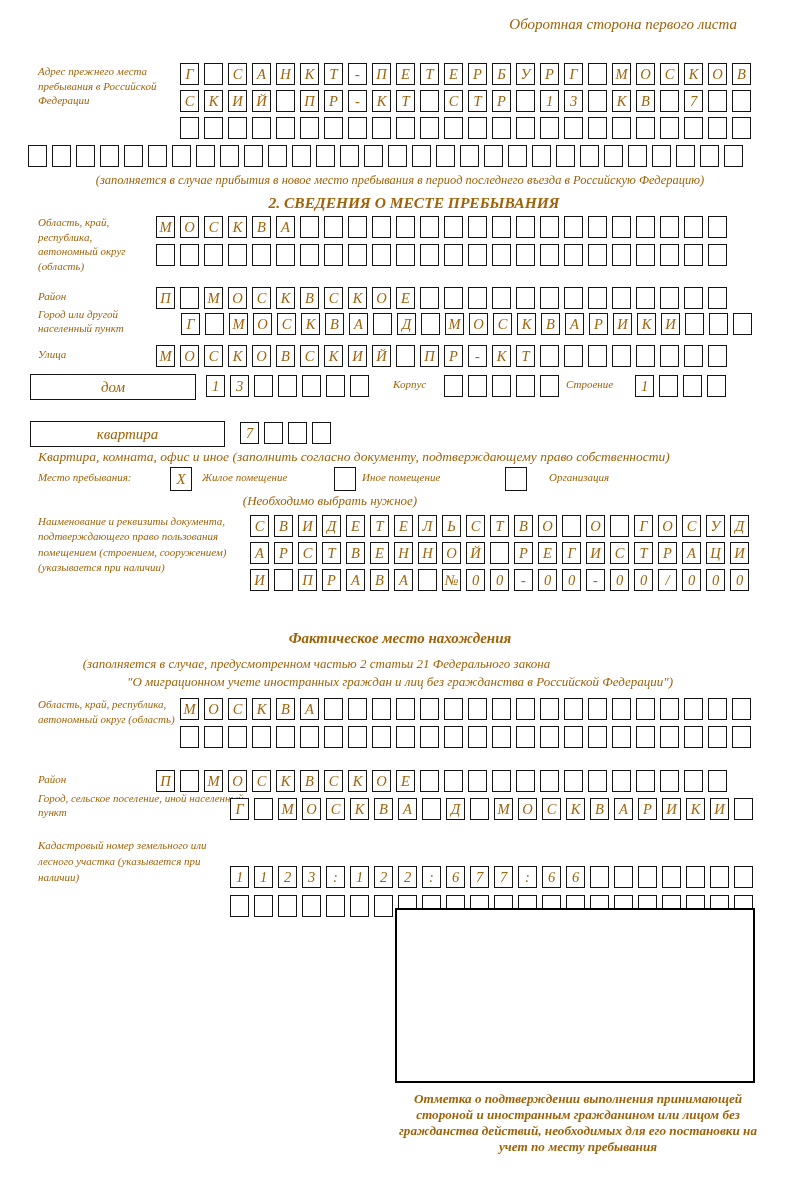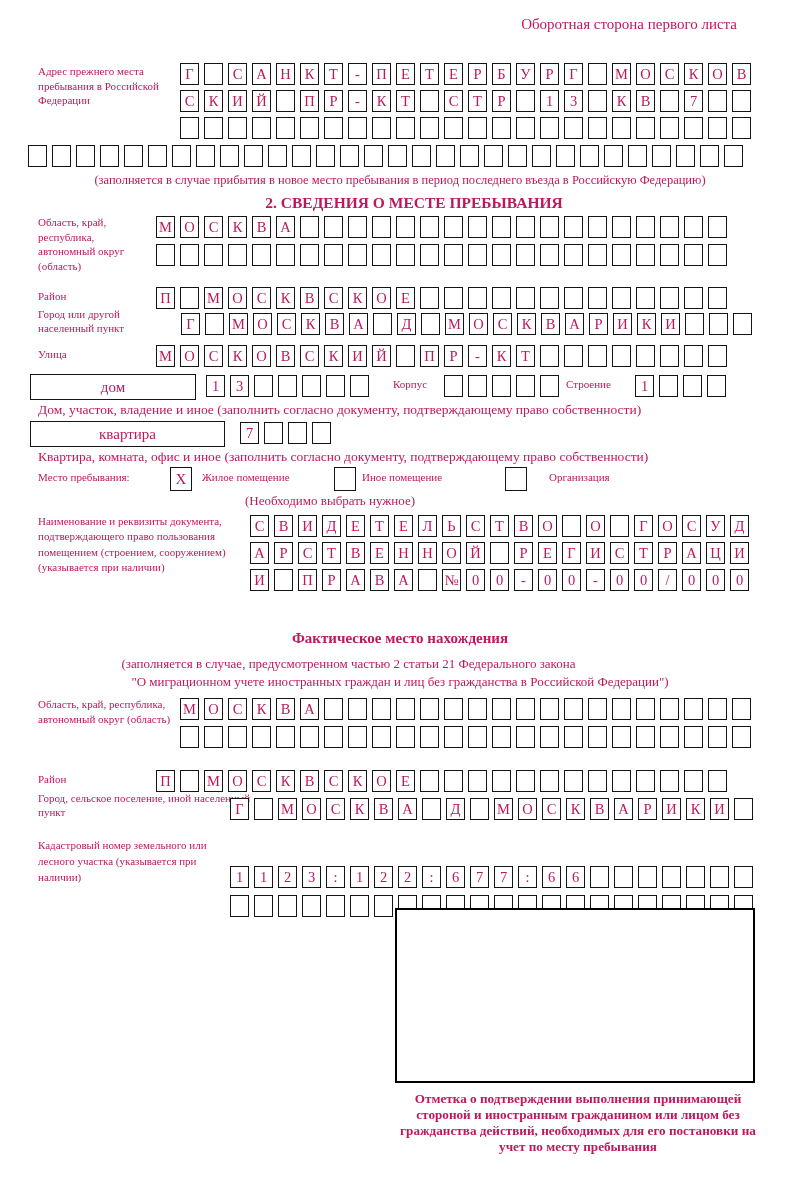--- a/index.html
+++ b/index.html
@@ -1,17 +1,17 @@
 <!DOCTYPE html>
 <html><head>
 <meta charset="utf-8">
 <style>
   html,body{margin:0;padding:0;background:#fff;}
-  .page{position:relative;width:800px;height:1180px;background:#fff;color:#be185d;
-        font-family:"Liberation Serif","DejaVu Serif",serif;overflow:hidden;}
+  .page{position:relative;width:800px;height:1180px;background:#fff;color:#a16207;
+        font-family:"Liberation Serif","DejaVu Serif",serif;overflow:hidden;font-style:italic;}
   .abs{position:absolute;}
   .lbl{font-size:11px;line-height:1.32;}
   .cellrow{display:flex;gap:5px;}
   .cell{box-sizing:border-box;flex:0 0 19px;width:19px;height:22px;border:1.7px solid #141414;
         display:flex;align-items:center;justify-content:center;
         font-size:14.5px;line-height:1;background:#fff;}
   .widebox{box-sizing:border-box;border:1.7px solid #141414;height:26px;display:flex;
            align-items:center;justify-content:center;font-size:15px;background:#fff;}
   .chkbox{box-sizing:border-box;width:22px;height:24px;border:1.7px solid #141414;display:flex;
           align-items:center;justify-content:center;font-size:15px;background:#fff;}
@@ -300,21 +300,20 @@
       <div class="cell"></div>
       <div class="cell"></div>
     </div>
   <div class="abs lbl" style="top:377px;left:566px;">Строение</div>
   <div class="abs cellrow" style="top:375px;left:635px;">
       <div class="cell">1</div>
       <div class="cell"></div>
       <div class="cell"></div>
       <div class="cell"></div>
     </div>
-  <div class="abs" style="top:402px;left:38px;font-size:13.5px;">Дом, участок, владение и иное (заполнить согласно документу, подтверждающему право собственности)</div>
 
   <div class="abs widebox" style="top:421px;left:30px;width:195px;">квартира</div>
   <div class="abs cellrow" style="top:422px;left:240px;">
       <div class="cell">7</div>
       <div class="cell"></div>
       <div class="cell"></div>
       <div class="cell"></div>
     </div>
   <div class="abs" style="top:449px;left:38px;font-size:13.5px;">Квартира, комната, офис и иное (заполнить согласно документу, подтверждающему право собственности)</div>
 
@@ -392,21 +391,21 @@
       <div class="cell">-</div>
       <div class="cell">0</div>
       <div class="cell">0</div>
       <div class="cell">/</div>
       <div class="cell">0</div>
       <div class="cell">0</div>
       <div class="cell">0</div>
     </div>
 
   <div class="abs sect-title center" style="top:630px;left:0;width:800px;font-size:15px;">Фактическое место нахождения</div>
-  <div class="abs note2 center" style="top:656px;left:0;width:633px;margin-left:32px;">(заполняется в случае, предусмотренном частью 2 статьи 21 Федерального закона</div>
+  <div class="abs note2 center" style="top:656px;left:0;width:633px;">(заполняется в случае, предусмотренном частью 2 статьи 21 Федерального закона</div>
   <div class="abs note2 center" style="top:674px;left:0;width:800px;">"О миграционном учете иностранных граждан и лиц без гражданства в Российской Федерации")</div>
 
   <div class="abs lbl" style="top:697px;left:38px;width:140px;">Область, край, республика, автономный округ (область)</div>
   <div class="abs cellrow" style="top:698px;left:180px;">
       <div class="cell">М</div>
       <div class="cell">О</div>
       <div class="cell">С</div>
       <div class="cell">К</div>
       <div class="cell">В</div>
       <div class="cell">А</div>

